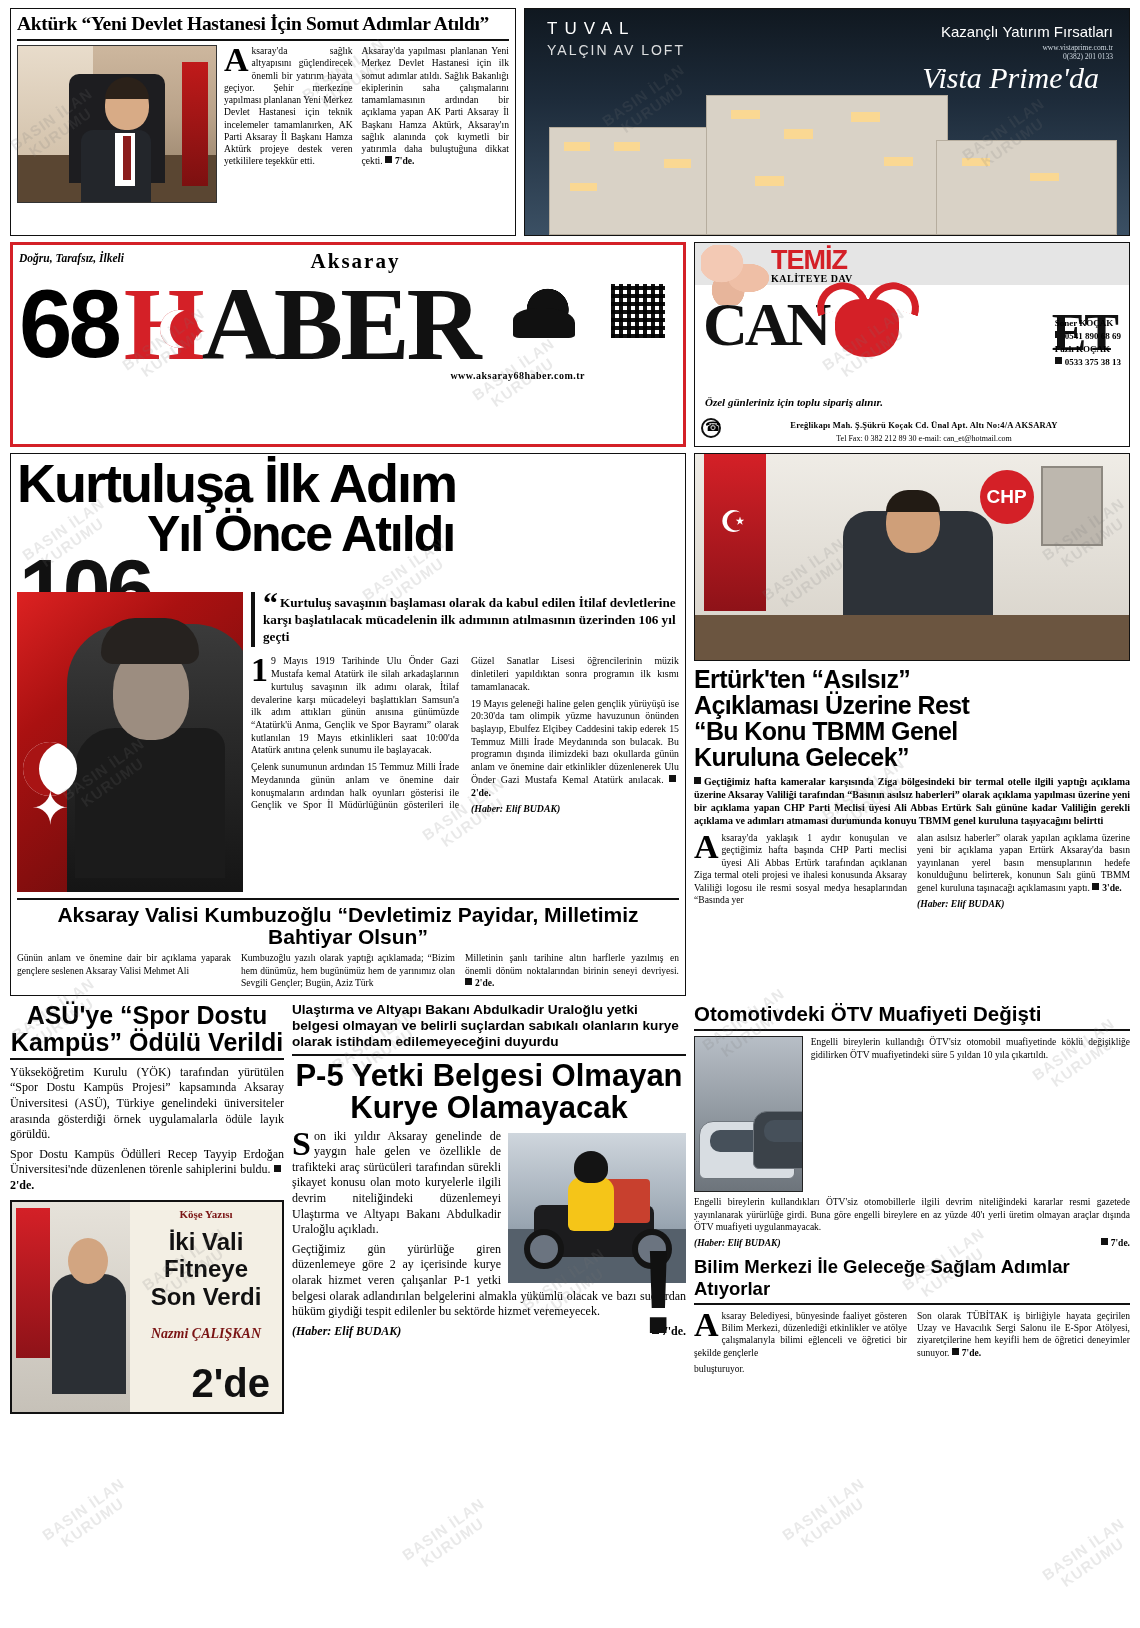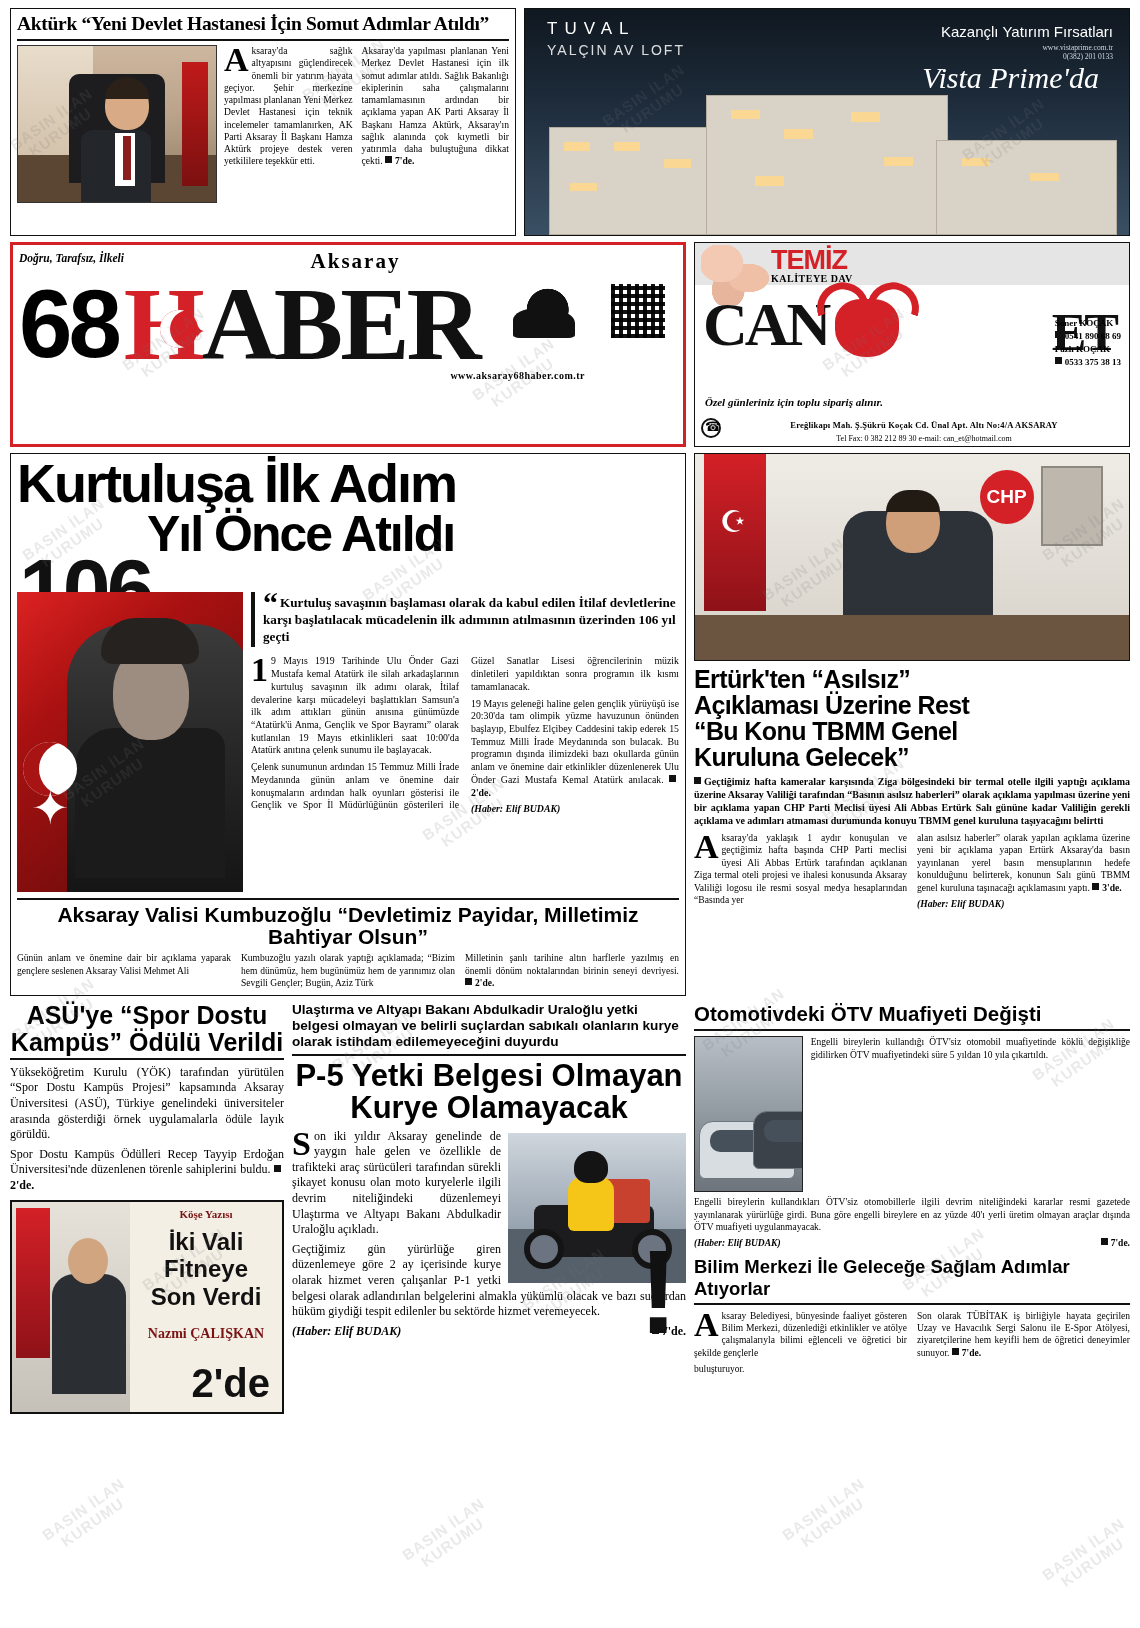--- a/index.html
+++ b/index.html
@@ -221,21 +221,21 @@
   .kose {
     border:2px solid #111; margin-top:6px; height:214px; display:flex; position:relative; overflow:hidden; background:#fff;
   }
   .kose-photo { width:118px; position:relative; background:linear-gradient(180deg,#e6e2da,#c6c1b8);}
   .kose-photo .kflag { position:absolute; left:4px; top:6px; width:34px; height:150px; background:linear-gradient(180deg,#d42027,#8e1218);}
   .kose-photo .kman { position:absolute; right:4px; bottom:18px; width:74px; height:120px; background:#2b2f34; border-radius:22px 22px 0 0;}
   .kose-photo .khead{ position:absolute; right:22px; bottom:128px; width:40px; height:46px; background:#d2a581; border-radius:50%;}
   .kose-right { flex:1; background:#f3efe4; position:relative; text-align:center; padding-top:6px;}
   .kose-label { font-size:11px; font-weight:bold; color:#7a1414;}
   .kose-title { font-family:"Liberation Sans", sans-serif; font-weight:bold; font-size:24px; line-height:1.15; color:#111; margin-top:8px;}
-  .kose-author { margin-top:16px; font-weight:bold; font-size:14px; color:#7a1414; }
+  .kose-author { margin-top:16px; font-weight:bold; font-size:14px; color:#7a1414; font-style:italic;}
   .kose-page { position:absolute; right:12px; bottom:6px; font-size:40px; font-weight:bold; color:#111; font-family:"Liberation Sans", sans-serif;}
   .sci-head { font-family:"Liberation Sans", sans-serif; font-weight:bold; font-size:18.5px; border-bottom:2px solid #111; padding-bottom:3px; margin-top:6px;}
   .sci-two { column-count:2; column-gap:10px; font-size:9.5px; line-height:1.3; text-align:justify; margin-top:5px;}
   .sci-two p { margin:0 0 4px 0;}
   .otv-head { font-family:"Liberation Sans", sans-serif; font-weight:bold; font-size:20.5px; border-bottom:2px solid #111; padding-bottom:3px;}
   .otv-wrap { display:flex; gap:8px; margin-top:5px;}
   .otv-text { font-size:9.5px; line-height:1.3; text-align:justify;}
   .otv-text p { margin:0 0 4px 0;}
   .byline { font-style:italic; font-weight:bold; }
 </style>

